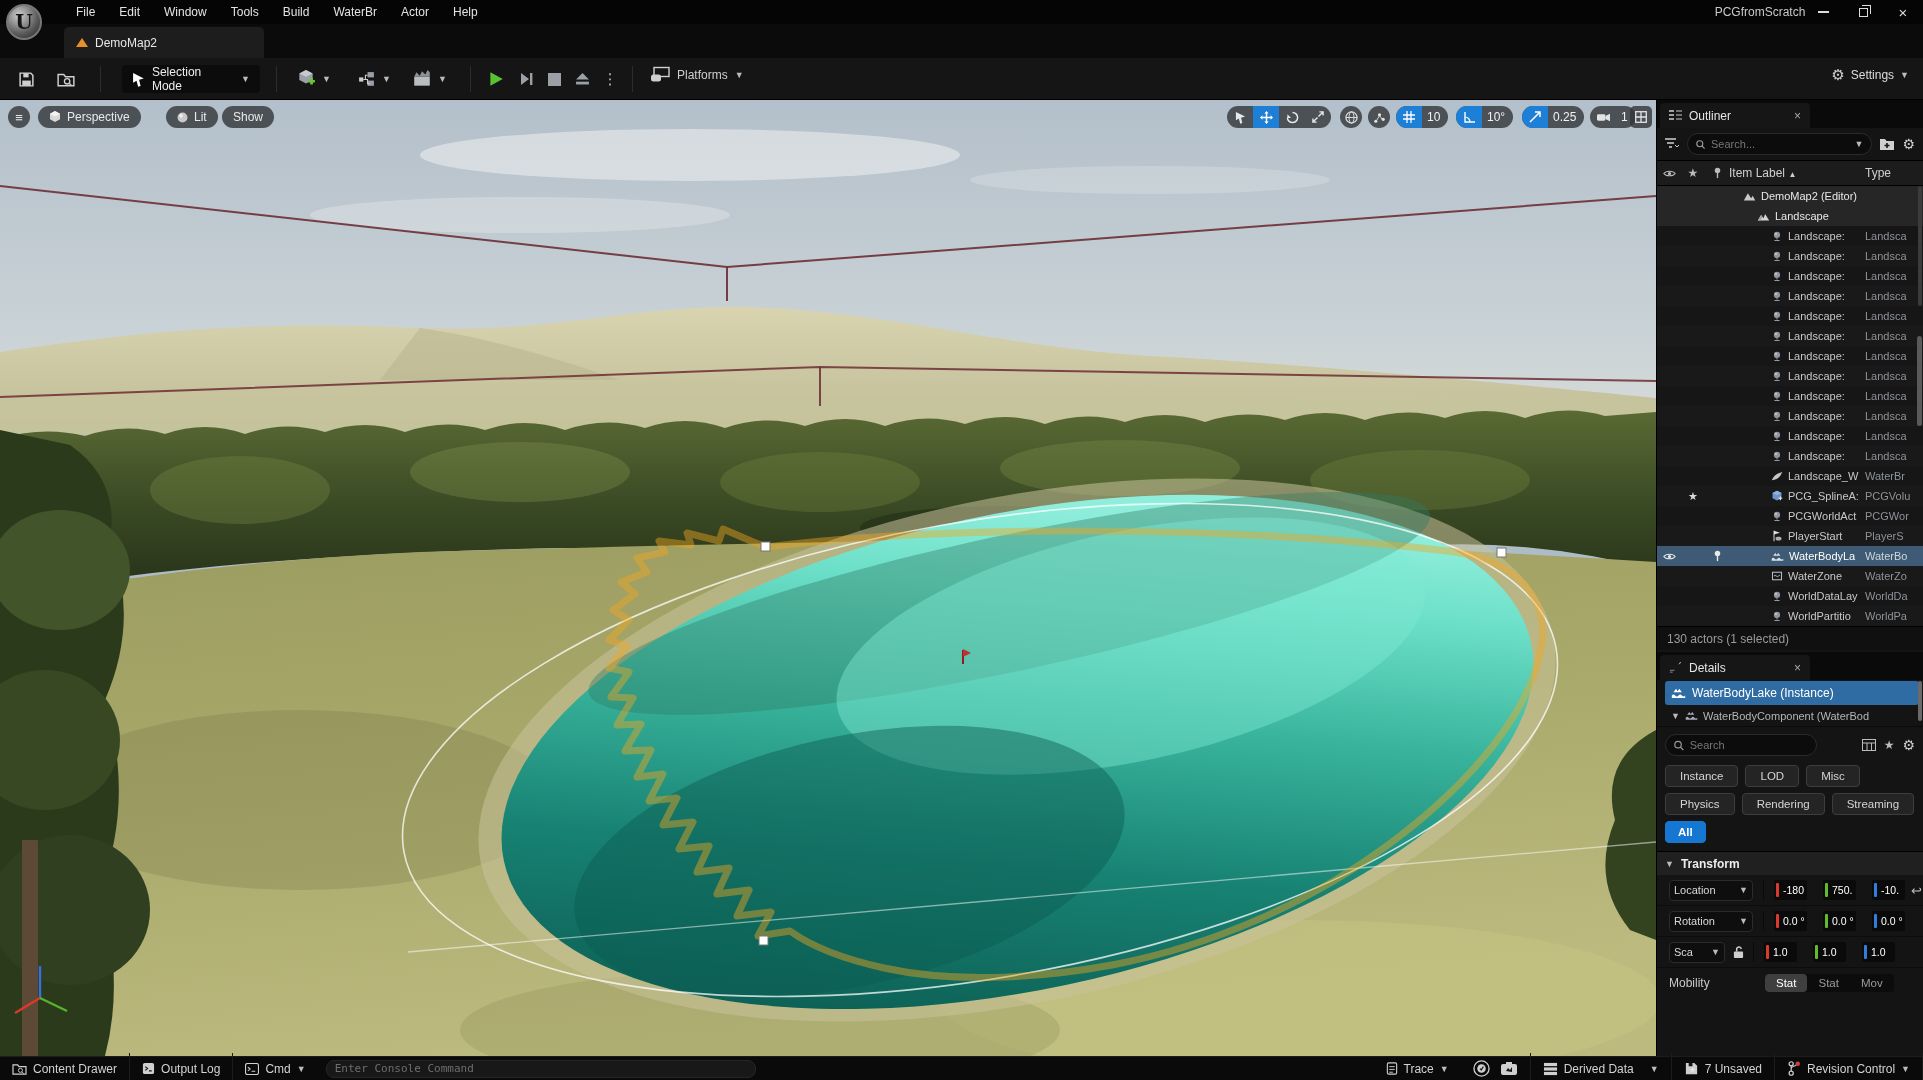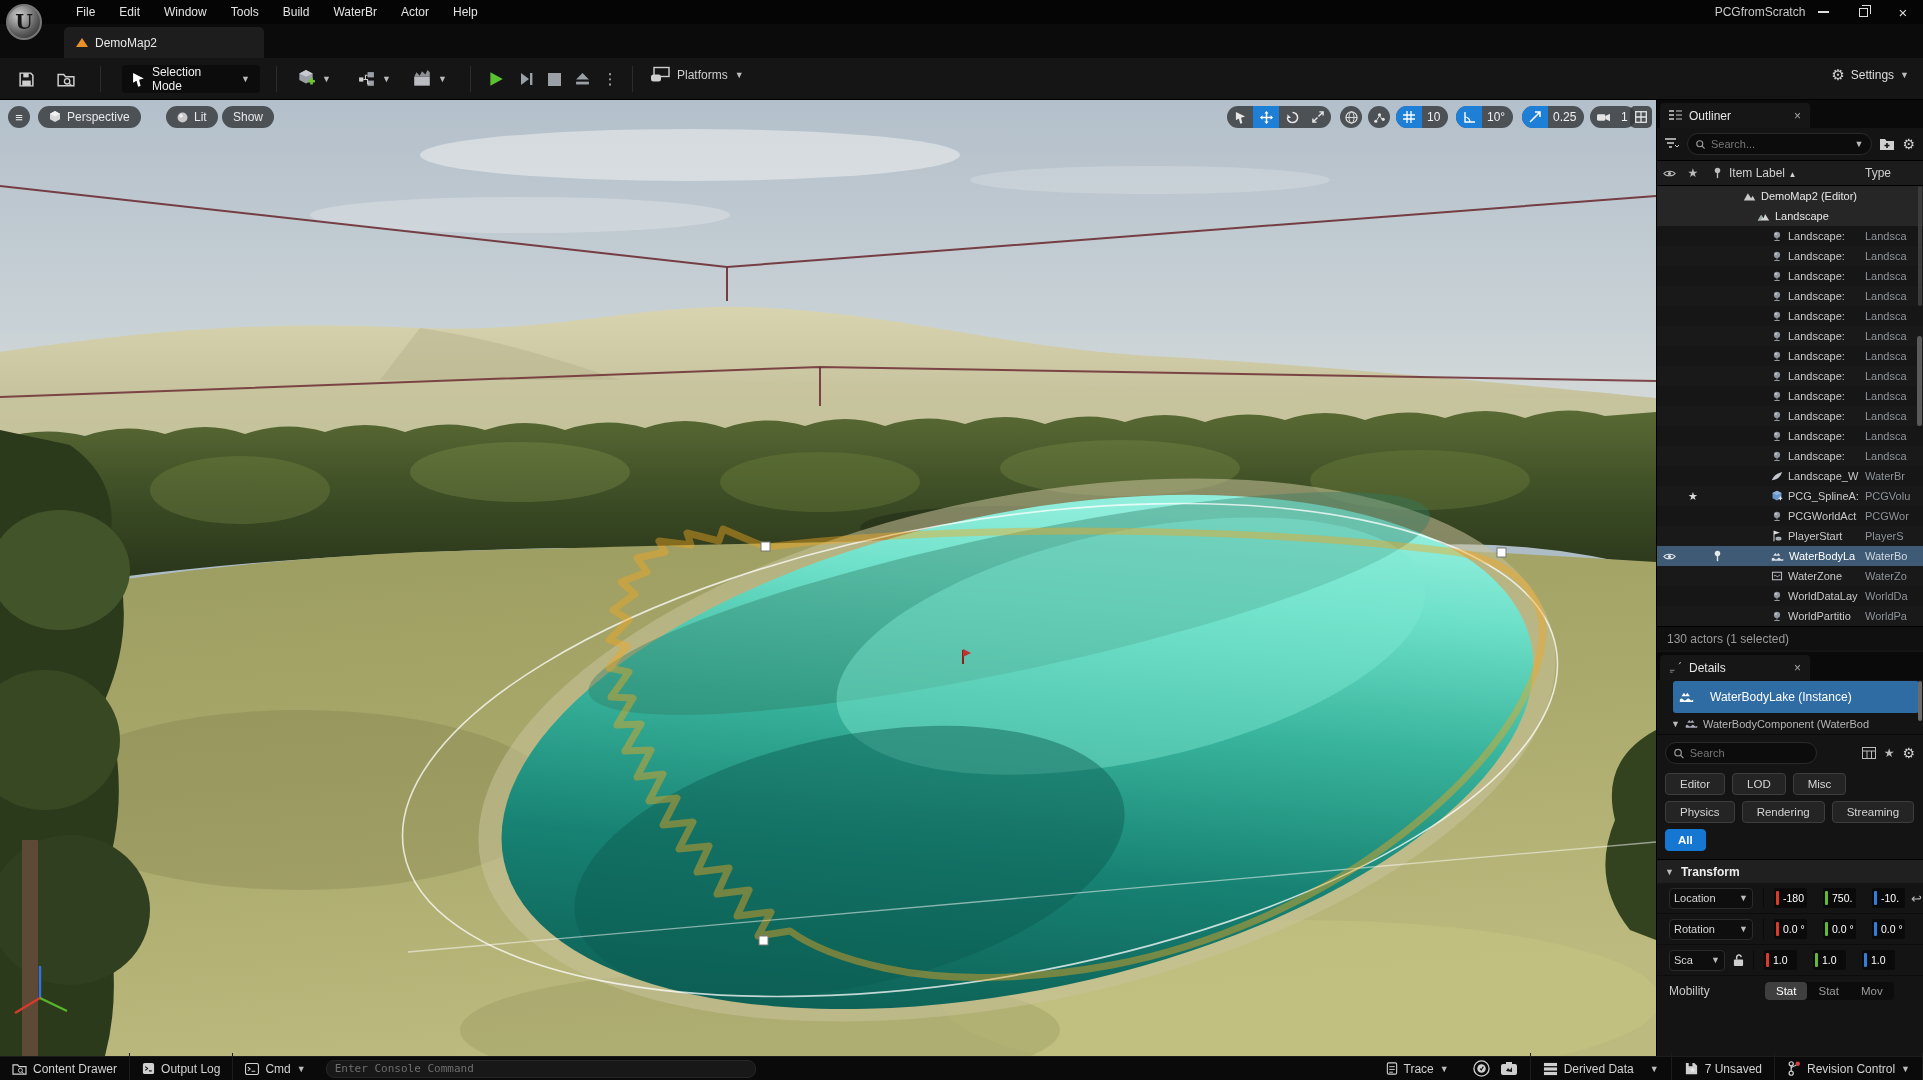--- a/index.html
+++ b/index.html
@@ -78,21 +78,21 @@
   .o-row.sel .o-type { color:#cfd6dd; }
   #outliner-footer { height:24px; display:flex; align-items:center; padding:0 10px; background:#101010; color:#9a9a9a; border-top:1px solid #000; }
   #outliner-scroll { position:absolute; right:1px; top:0; width:4px; height:120px; background:#3c3c3c; border-radius:2px; }
 
   
   #details-head { display:flex; align-items:center; gap:7px; padding:7px 8px 6px 8px; }
   #details-objname { font-size:14px; font-weight:bold; color:#f0f0f0; white-space:nowrap; overflow:hidden; width:96px; }
   #add-btn { height:24px; border:1px solid #4a4a4a; background:#262626; border-radius:4px; display:flex; align-items:center; gap:5px; padding:0 10px; color:#e8e8e8; }
   #add-btn .plus { color:#7ac043; font-weight:bold; }
   .sq-btn { width:24px; height:24px; border:1px solid #3a3a3a; background:#202020; border-radius:4px; display:flex; align-items:center; justify-content:center; }
-  #inst-row { margin:1px 4px 0 16px; height:32px; background:#2e6ca3; border-radius:3px; display:flex; align-items:center; gap:16px; padding:0 6px; color:#fff; position:relative; }
+  #inst-row { margin:1px 4px 0 8px; height:24px; background:#2e6ca3; border-radius:3px; display:flex; align-items:center; gap:6px; padding:0 6px; color:#fff; position:relative; }
   #comp-row { height:22px; display:flex; align-items:center; gap:5px; padding:0 4px 0 14px; color:#b5b5b5; font-size:11px; white-space:nowrap; overflow:hidden; border-bottom:1px solid #0a0a0a; }
   #details-search-row { display:flex; align-items:center; gap:8px; padding:7px 8px 5px 8px; }
   .cat-row { display:flex; gap:7px; padding:4px 8px 2px 8px; }
   .cat-btn { height:22px; border:1px solid #3d3d3d; background:#242424; border-radius:4px; padding:0 14px; display:flex; align-items:center; color:#d4d4d4; font-size:11.5px; }
   .cat-btn.all { background:#1677d2; border-color:#1677d2; color:#fff; font-weight:bold; padding:0 12px; }
   #transform-hdr { margin-top:6px; height:24px; background:#202020; display:flex; align-items:center; gap:7px; padding:0 8px; color:#ededed; font-weight:bold; border-top:1px solid #000; }
   .t-row { display:flex; align-items:center; height:31px; border-bottom:1px solid #0c0c0c; padding-left:12px; position:relative; }
   .t-label-pill { width:84px; height:21px; background:#0e0e0e; border:1px solid #2b2b2b; border-radius:4px; display:flex; align-items:center; justify-content:space-between; padding:0 4px; color:#d8d8d8; font-size:11px; }
   .t-vals { display:flex; gap:16px; margin-left:10px; border-left:1px solid #0a0a0a; padding-left:10px; }
   .axis-box { width:33px; height:20px; background:#0a0a0a; border-radius:2px; display:flex; align-items:center; overflow:hidden; }
@@ -909,21 +909,21 @@
     </div>
     <span style="margin-left:auto"></span>
     <svg width="14" height="12" viewBox="0 0 14 12">
         <rect x="0.5" y="0.5" width="13" height="11" fill="none" stroke="#bbb"></rect>
         <path d="M0.5 4h13M5 4v8M9.5 4v8" stroke="#bbb"></path>
       </svg>
     <span style="color:#bbb">★</span>
     <span class="gear-glyph" style="font-size:14px">⚙</span>
   </div>
   <div class="cat-row" id="cat-row1">
-      <div class="cat-btn">Editor</div>
+      <div class="cat-btn">Instance</div>
       <div class="cat-btn">LOD</div>
       <div class="cat-btn">Misc</div>
     </div>
   <div class="cat-row" id="cat-row2">
       <div class="cat-btn">Physics</div>
       <div class="cat-btn">Rendering</div>
       <div class="cat-btn">Streaming</div>
     </div>
   <div class="cat-row" id="cat-row3">
       <div class="cat-btn all">All</div>

